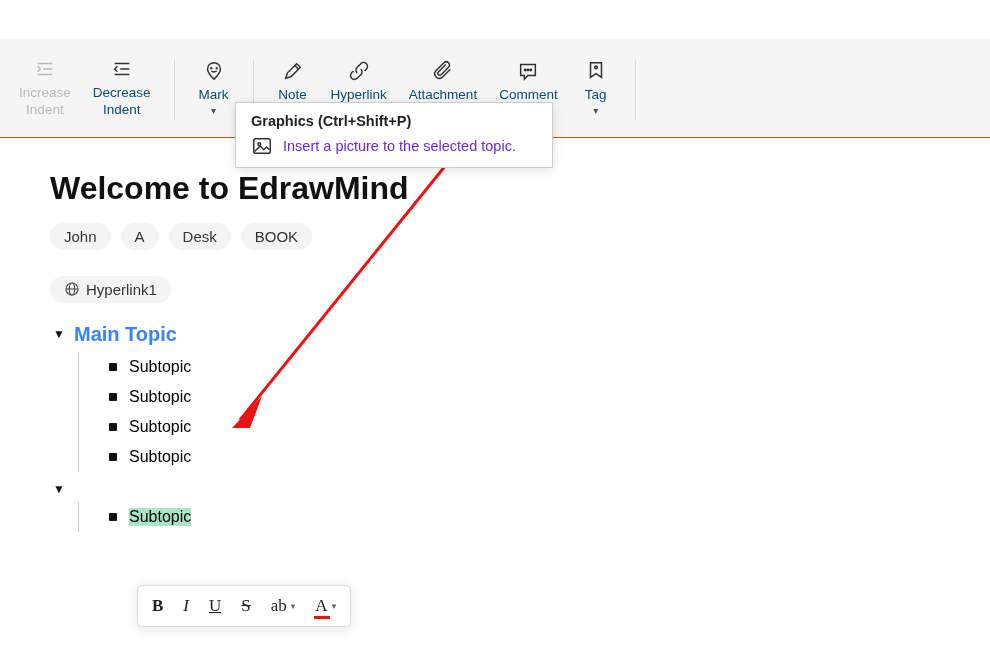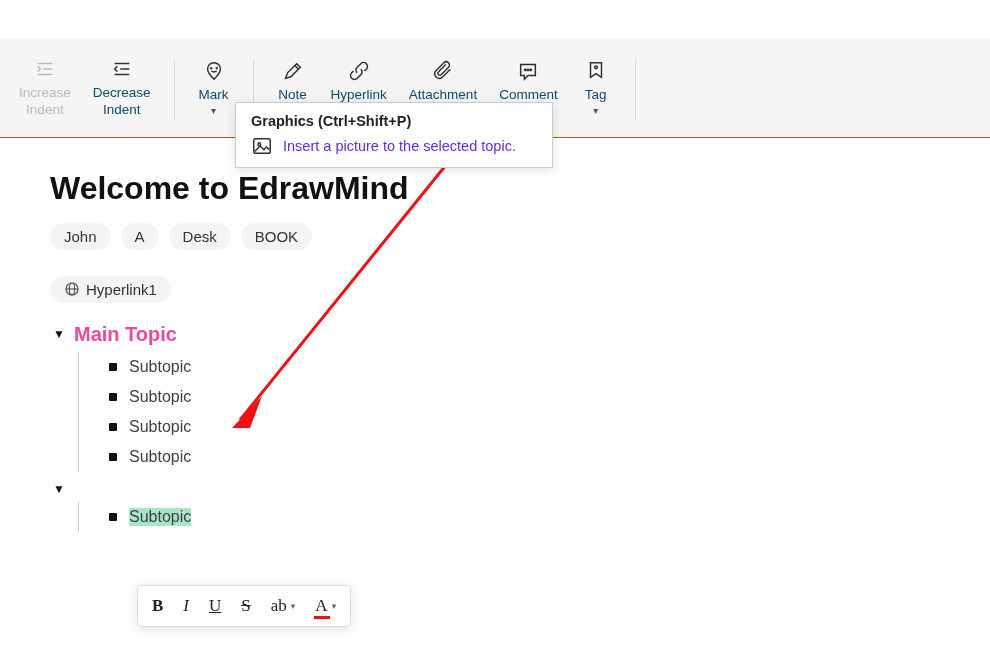--- a/index.html
+++ b/index.html
@@ -26,25 +26,25 @@
     
     .content { padding: 30px 50px; }
     .heading { font-size: 32px; font-weight: 700; line-height: 1.25; color: #111; margin-bottom: 15px; }
     .tag-row { display: flex; gap: 10px; flex-wrap: wrap; margin-bottom: 26px; }
     .tag { background: #f4f4f4; border-radius: 16px; padding: 5px 14px; font-size: 15px; color: #333; display: inline-flex; align-items: center; gap: 6px; }
     .tag-row.single { margin-bottom: 10px; align-items: flex-end; }
     
     .outline { margin-top: 20px; }
     .outline-item { display: flex; align-items: center; margin-bottom: 6px; }
     .outline-caret { width: 18px; display: inline-flex; justify-content: center; font-size: 12px; color: #111; margin-right: 6px; cursor: pointer; }
-    .outline-title { font-size: 20px; font-weight: 700; color: #ec4899; }
+    .outline-title { font-size: 20px; font-weight: 700; color: #3b82f6; }
     .outline-sub { margin-left: 28px; border-left: 1px solid #ccc; padding-left: 30px; }
     .sub-row { display: flex; align-items: center; gap: 12px; padding: 6px 0; }
     .bullet { width: 8px; height: 8px; background: #111; border-radius: 1px; flex-shrink: 0; }
-    .sub-label { font-size: 16px; color: #404040; }
+    .sub-label { font-size: 16px; color: #000000; }
     .sub-label.hl { background: #a8e6c7; }
     .sub-row .com-icon { display: inline-flex; }
     .sub-row .com-icon svg { stroke: #555; fill: none; stroke-width: 1.5; }
     
     .format-bar { position: absolute; left: 137px; top: 585px; background: #fff; border: 1px solid #ddd; border-radius: 4px; box-shadow: 0 2px 12px rgba(0,0,0,.12); padding: 4px 6px; display: flex; align-items: center; gap: 4px; z-index: 20; }
     .fmt-btn { padding: 6px 8px; cursor: pointer; font-size: 17px; color: #222; display: flex; align-items: center; gap: 2px; border-radius: 3px; font-family: Georgia, serif; }
     .fmt-btn .caret { font-size: 9px; color: #666; margin-left: 2px; }
     .fmt-btn.bold { font-weight: 700; }
     .fmt-btn.italic { font-style: italic; }
     .fmt-btn.underline { text-decoration: underline; }

